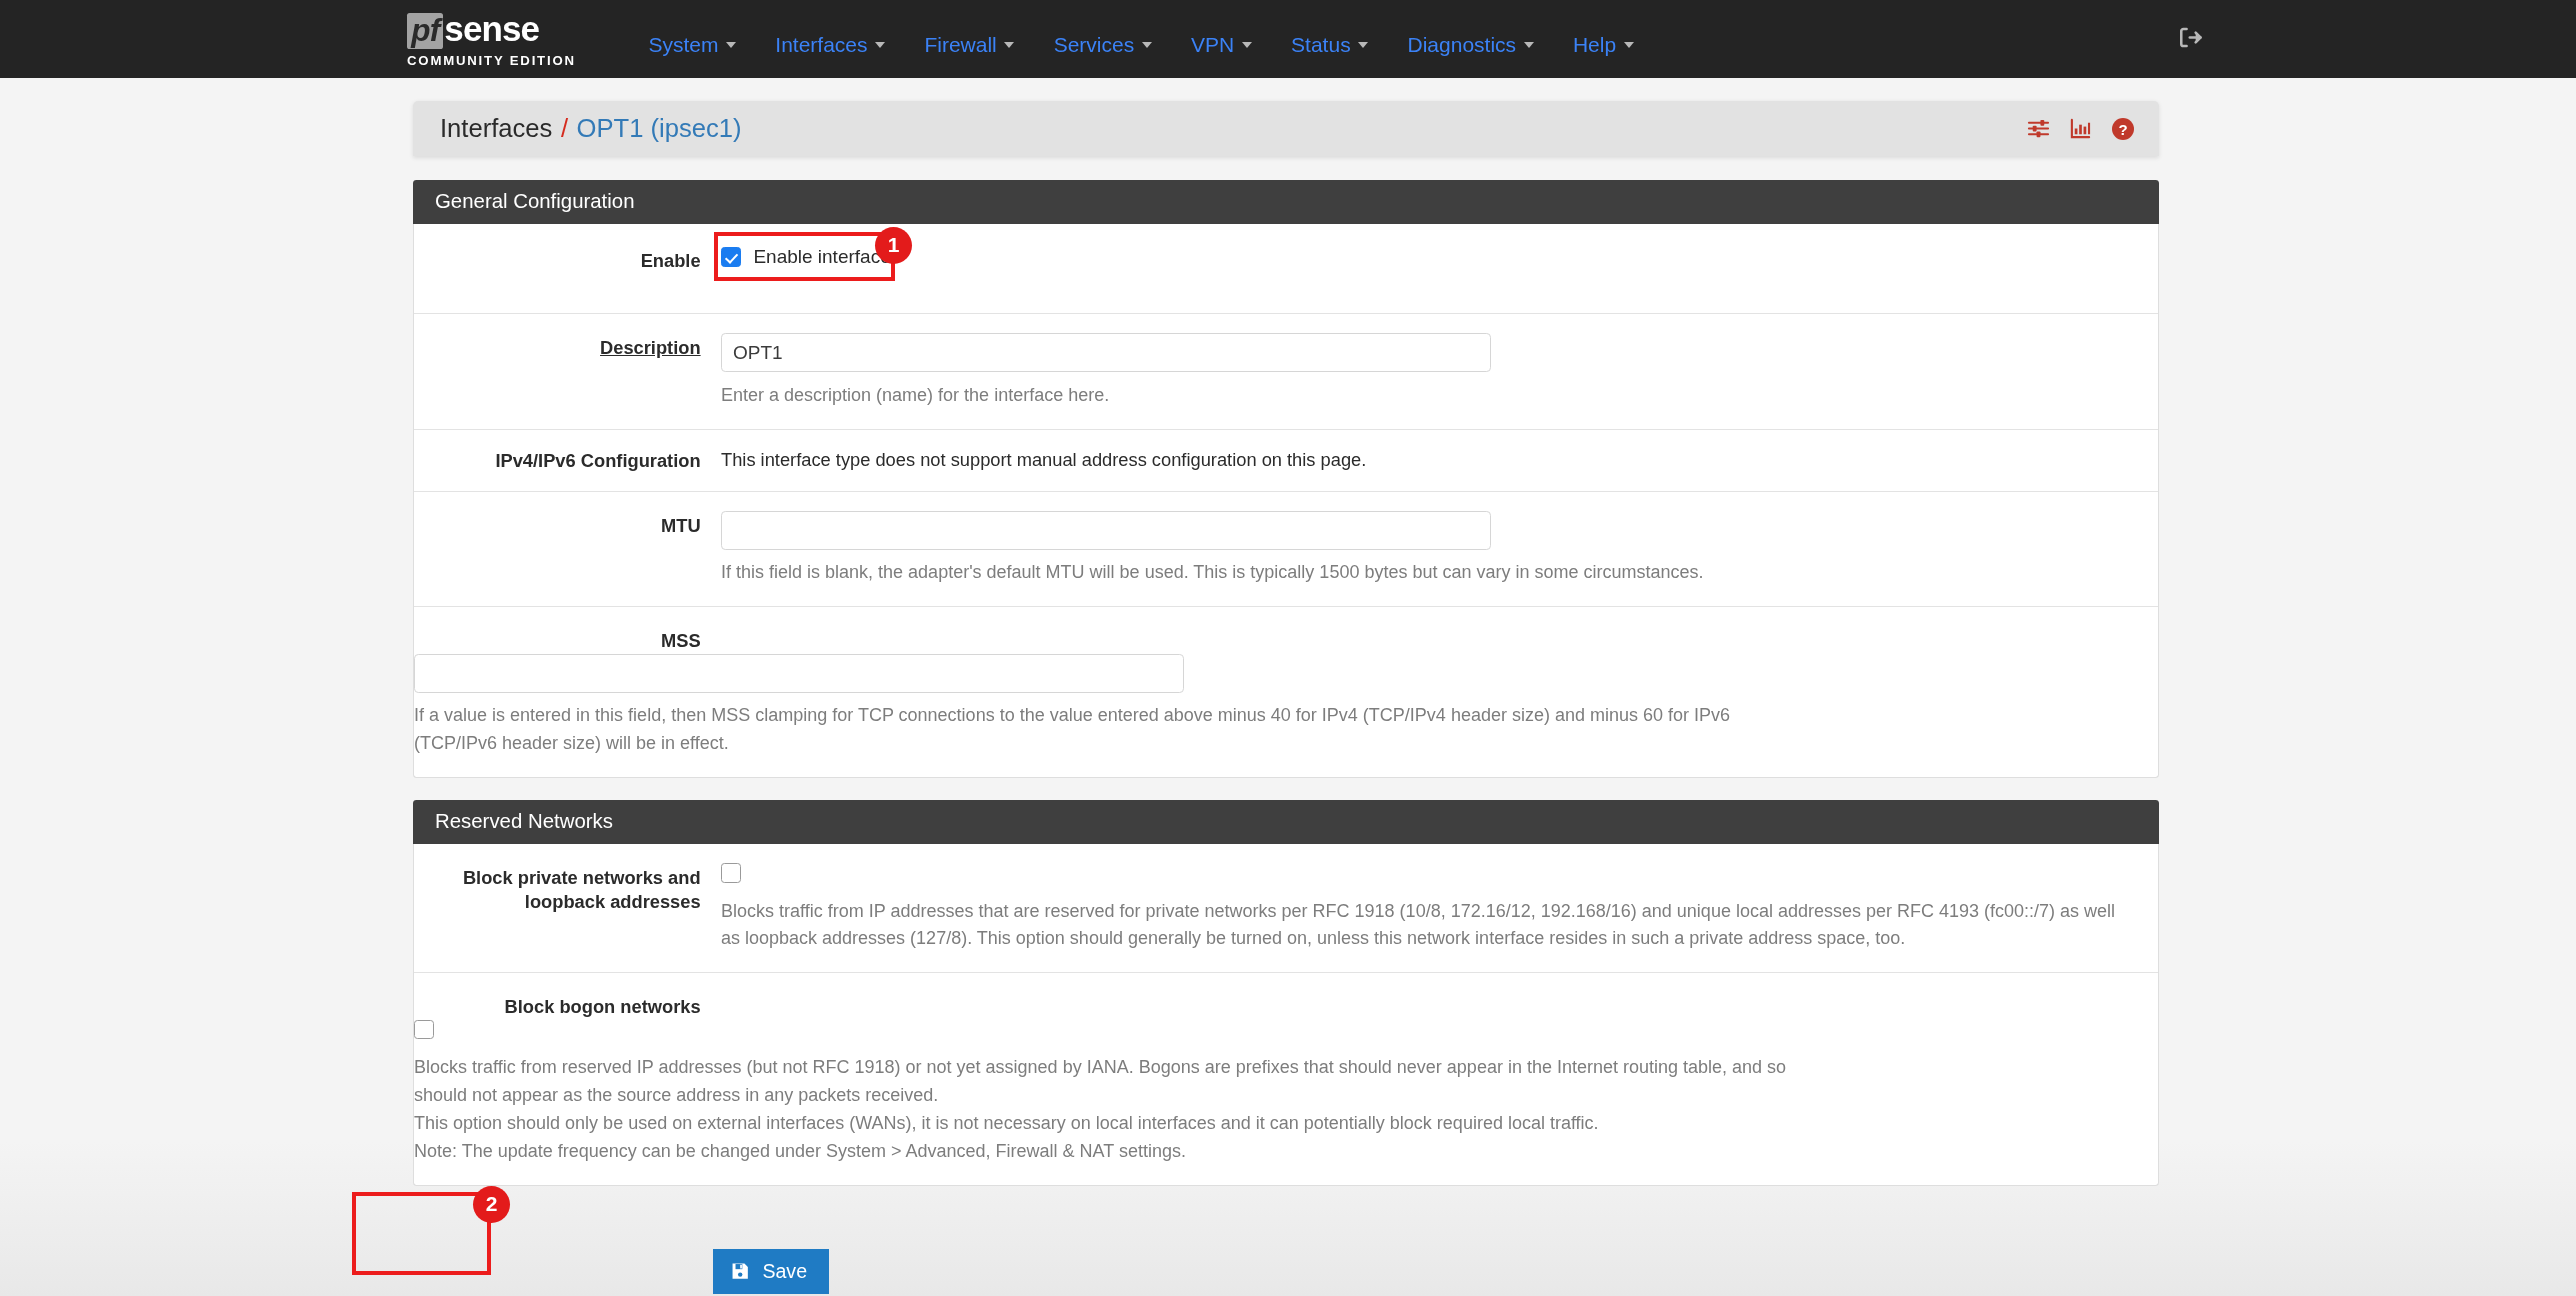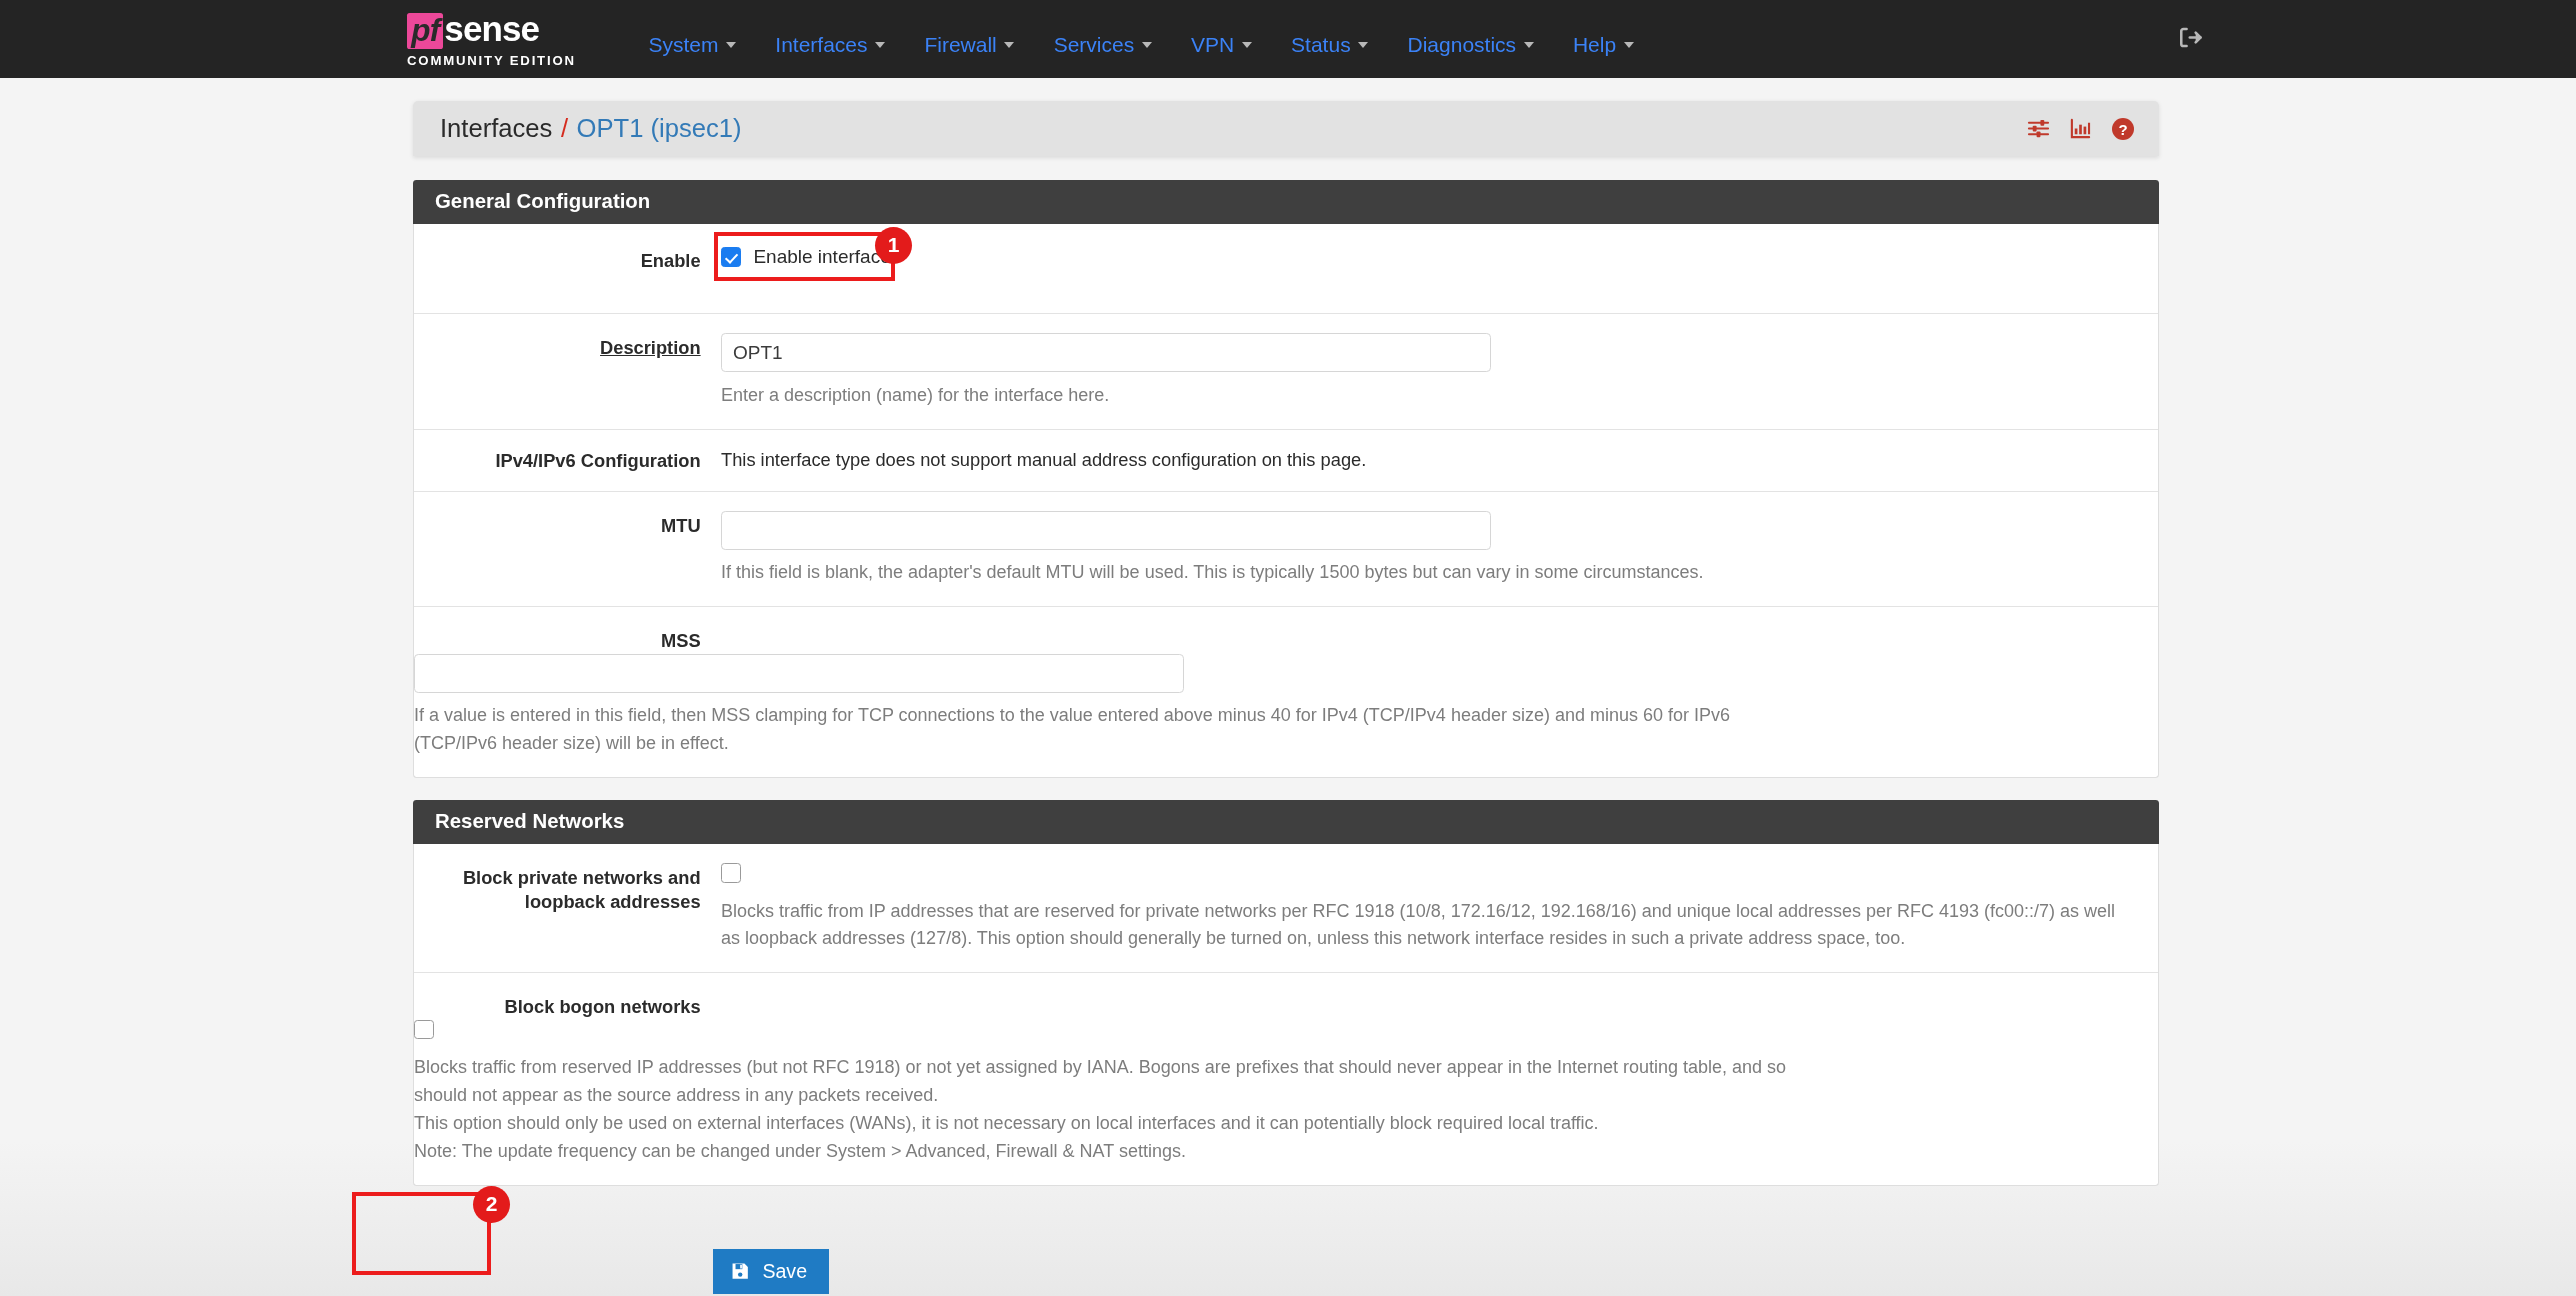--- a/index.html
+++ b/index.html
@@ -32,21 +32,21 @@
   }
   .brand-logo {
     display: flex;
     align-items: baseline;
     font-size: 35px;
     font-weight: bold;
     color: #ffffff;
     letter-spacing: -0.9px;
   }
   .brand-pf {
-    background: #ec4899;
+    background: #a3a3a3;
     color: #2a2a2a;
     font-style: italic;
     padding: 0.9px 3.4px 1.7px 4.3px;
     border-radius: 2.6px;
     margin-right: 1.7px;
     font-size: 31.5px;
     line-height: 1.05;
   }
   .brand-sub {
     font-size: 13.2px;
@@ -111,21 +111,21 @@
   .crumb-link { color: #337ab7; }
   .head-icons { display: flex; align-items: center; gap: 19px; }
   .head-icon { cursor: pointer; line-height: 0; }
 
   
   .panel { margin-top: 24px; }
   .panel-head {
     background: #3f3f3f;
     color: #ffffff;
     font-size: 20.4px;
-    font-weight: bold;
+    font-weight: normal;
     padding: 10.2px 0 11px 22px;
     border-radius: 3.4px 3.4px 0 0;
   }
   .panel-body {
     background: #ffffff;
     border: 0.9px solid #dedede;
     border-top: none;
     border-radius: 0 0 3.4px 3.4px;
   }
   .row {

